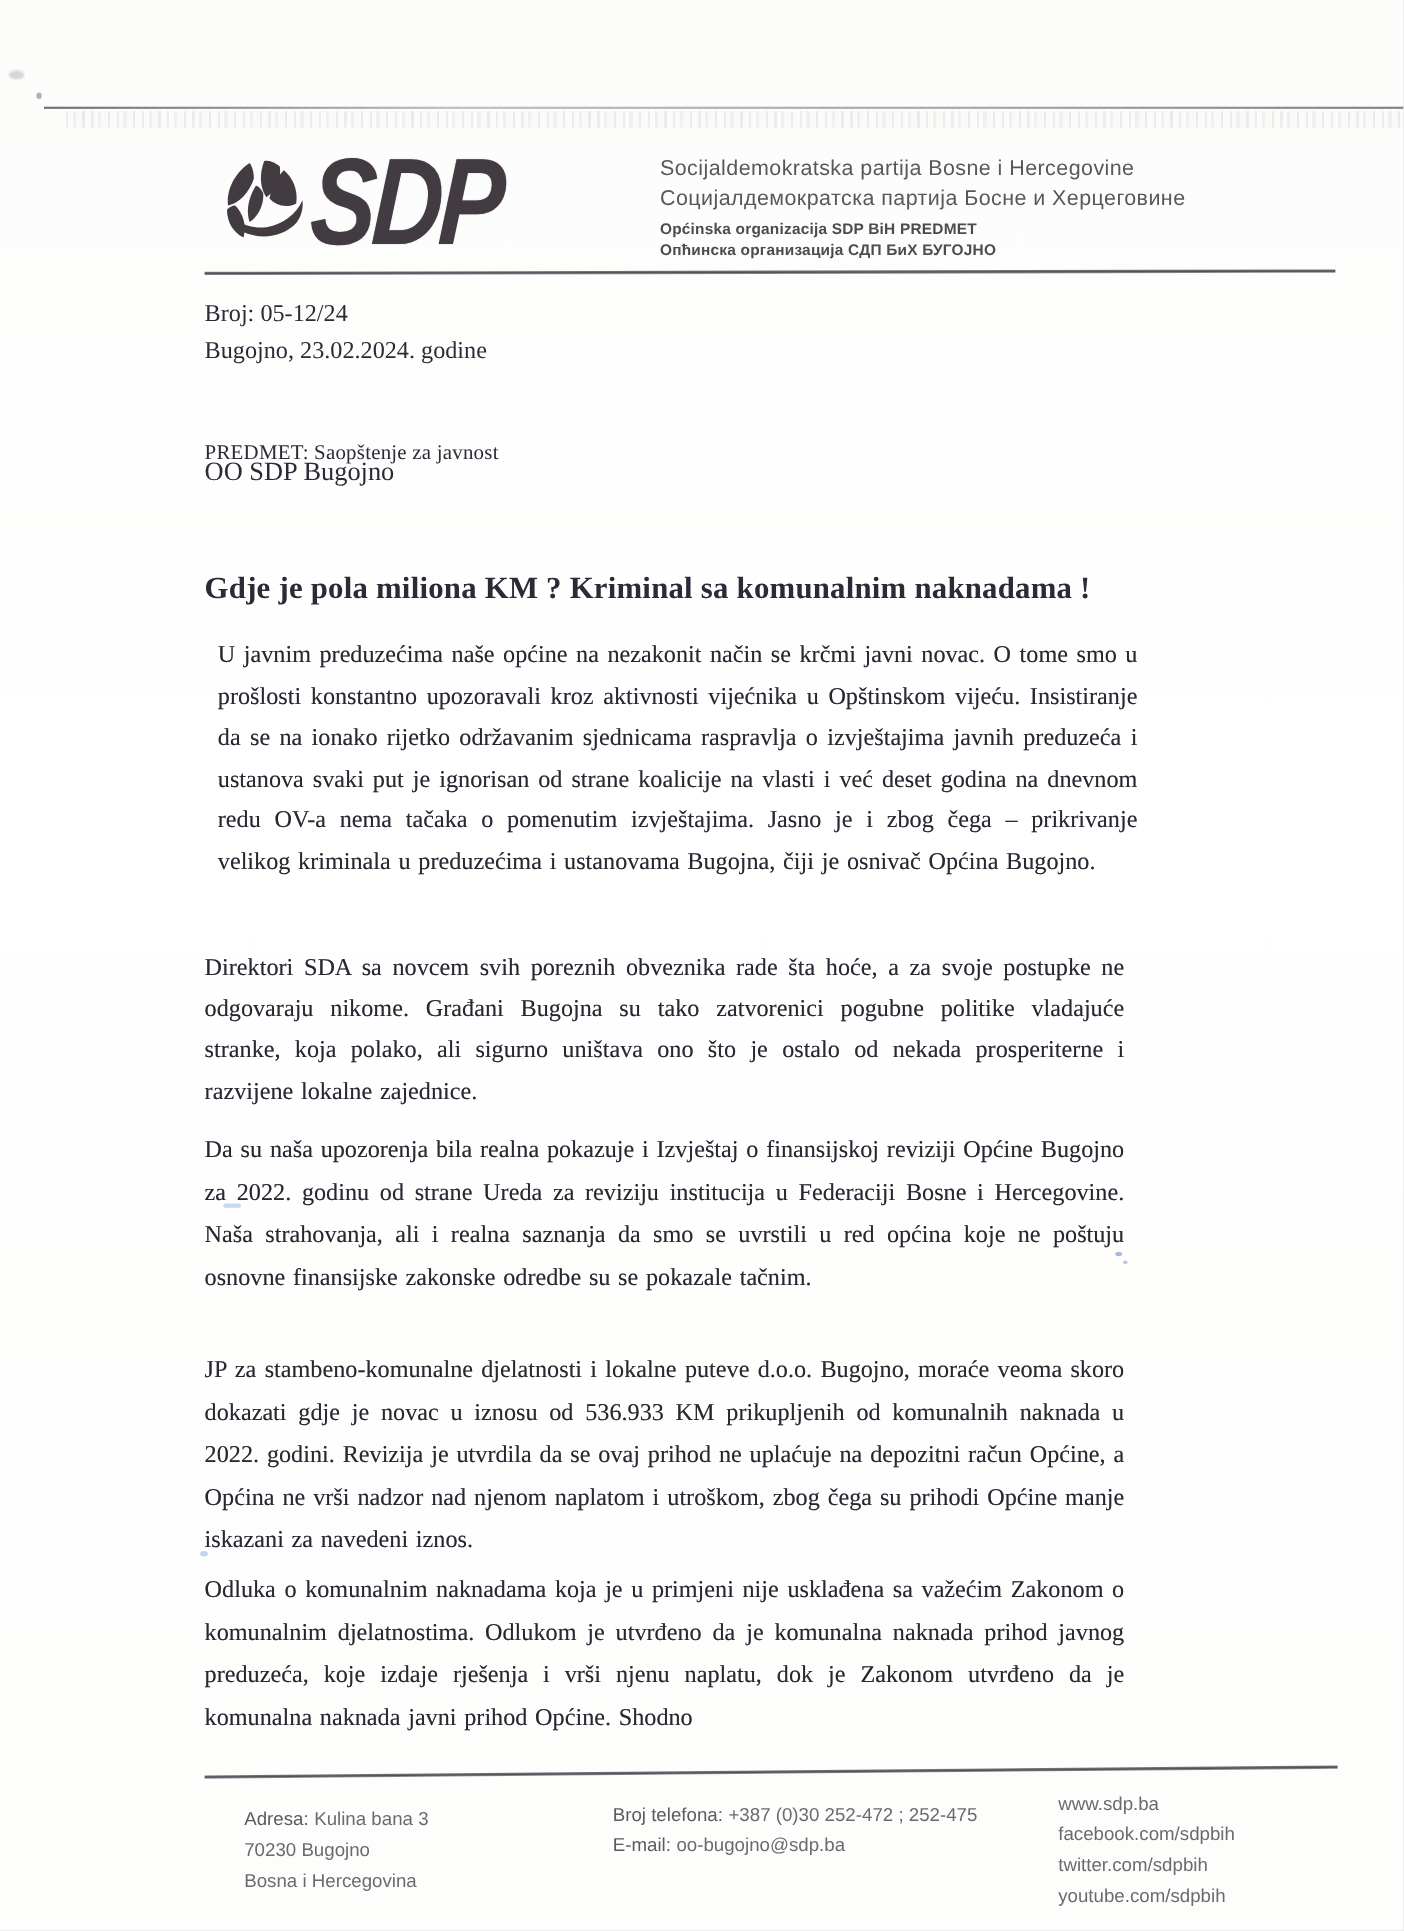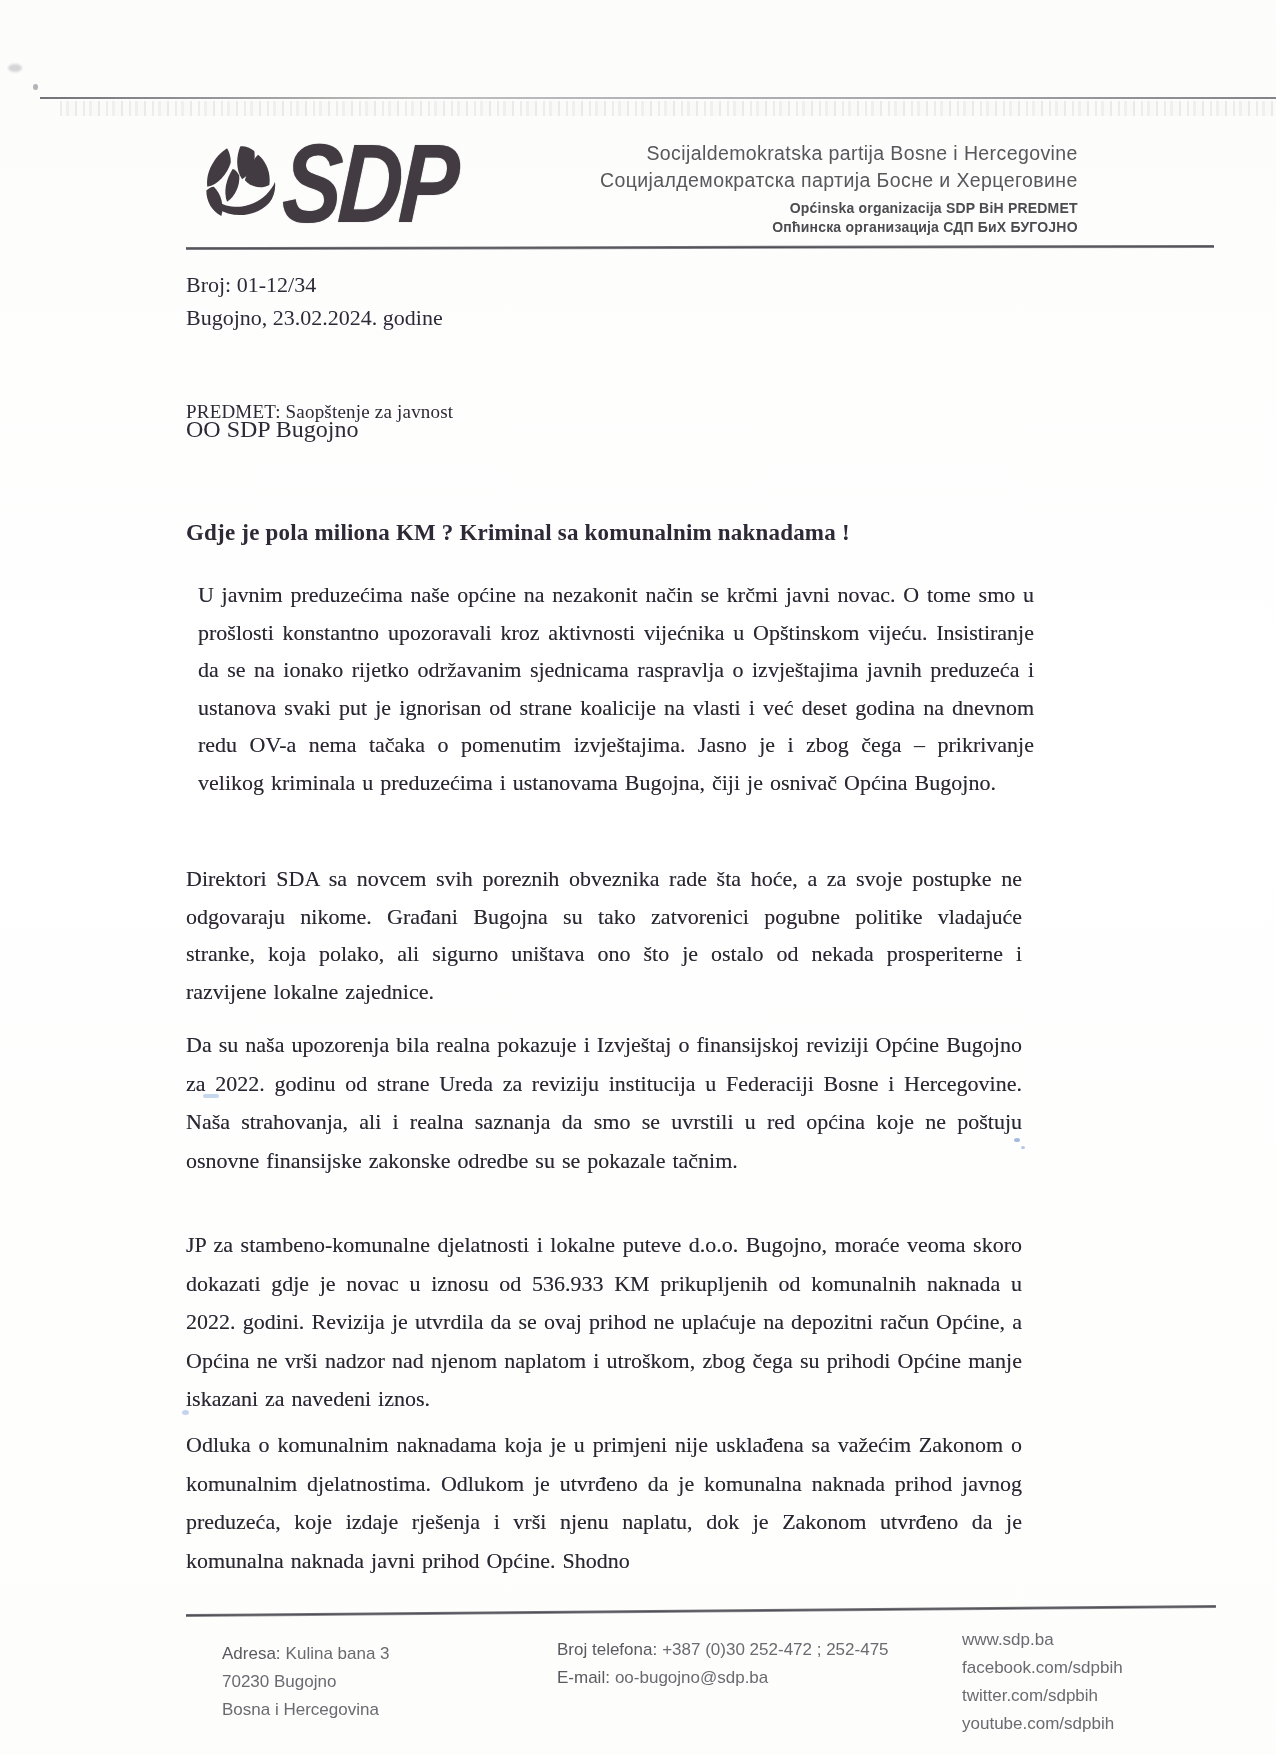--- a/index.html
+++ b/index.html
@@ -24,32 +24,32 @@
   .speck.blue4{left:182px;top:1410px;width:7px;height:5px;background:rgba(110,150,215,.4);filter:blur(.5px);}
   
   .logo-rose{position:absolute;left:196px;top:136px;width:94px;height:96px;}
   .logo-sdp{
     position:absolute;left:286px;top:128px;
     font-family:"Liberation Sans",sans-serif;font-weight:bold;font-style:italic;
     font-size:112px;line-height:1;letter-spacing:-5px;color:#423b41;
     transform:scaleX(.80) skewX(-4deg);transform-origin:left top;
     text-shadow:0 0 1px rgba(60,54,62,.6);
   }
-  .hdr-org{position:absolute;left:600px;top:140px;font-family:"Liberation Sans",sans-serif;text-align:right;}
+  .hdr-org{position:absolute;left:600px;top:140px;font-family:"Liberation Sans",sans-serif;}
   .hdr-org .big{font-size:19.5px;line-height:27px;color:#57575c;letter-spacing:.4px;}
   .hdr-org .small{font-size:14px;line-height:19px;font-weight:bold;color:#4b4b50;letter-spacing:.2px;}
   .hdr-org .small.first{margin-top:5px;}
   .rule{position:absolute;height:3px;background:linear-gradient(180deg,#7d7d82,#4f4f55 55%,#9a9aa0);}
   .rule.top{left:186px;top:246px;width:1028px;transform:rotate(-.12deg);}
   .rule.bottom{left:186px;top:1614px;width:1030px;transform:rotate(-.5deg);transform-origin:left center;}
   
   .meta{position:absolute;left:186px;top:268px;font-size:22px;line-height:33px;}
   .predmet{position:absolute;left:186px;top:357px;font-size:19px;font-weight:normal;letter-spacing:.2px;margin-top:44px;}
   .sender{position:absolute;left:186px;top:416px;font-size:24px;}
-  .doc-title{position:absolute;left:186px;top:520px;font-size:23px;font-weight:bold;letter-spacing:.2px;}
+  .doc-title{position:absolute;left:186px;top:520px;font-size:28px;font-weight:bold;letter-spacing:.2px;}
   .para{position:absolute;left:186px;width:836px;margin:0;font-size:22px;line-height:37.6px;
     text-align:justify;word-spacing:1.5px;color:#2b2732;text-shadow:0 0 .5px rgba(46,41,54,.45);}
   .para.p1{top:576px;margin-left:12px;}
   .para.p2{top:860px;}
   .para.p3{top:1026px;line-height:38.6px;}
   .para.p4{top:1226px;line-height:38.6px;}
   .para.p5{top:1426px;line-height:38.6px;}
   
   .footer-col{position:absolute;font-family:"Liberation Sans",sans-serif;font-size:17px;line-height:28px;color:#6a6a70;}
   .footer-col .lbl{font-weight:normal;color:#5a5a60;margin-right:5px;}
@@ -86,21 +86,21 @@
   <div class="hdr-org">
     <div class="big">Socijaldemokratska partija Bosne i Hercegovine</div>
     <div class="big">Социјалдемократска партија Босне и Херцеговине</div>
     <div class="small first">Općinska organizacija SDP BiH PREDMET</div>
     <div class="small">Опћинска организација СДП БиХ БУГОЈНО</div>
   </div>
 
   <div class="rule top"></div>
 
   <div class="meta">
-    <div>Broj: 01-12/34</div>
+    <div>Broj: 05-12/24</div>
     <div>Bugojno, 23.02.2024. godine</div>
   </div>
   <div class="predmet">PREDMET: Saopštenje za javnost</div>
   <div class="sender">OO SDP Bugojno</div>
 
   <div class="doc-title">Gdje je pola miliona KM ? Kriminal sa komunalnim naknadama !</div>
   <p class="para p1">U javnim preduzećima naše općine na nezakonit način se krčmi javni novac. O tome smo u prošlosti konstantno upozoravali kroz aktivnosti vijećnika u Opštinskom vijeću. Insistiranje da se na ionako rijetko održavanim sjednicama raspravlja o izvještajima javnih preduzeća i ustanova svaki put je ignorisan od strane koalicije na vlasti i već deset godina na dnevnom redu OV-a nema tačaka o pomenutim izvještajima. Jasno je i zbog čega – prikrivanje velikog kriminala u preduzećima i ustanovama Bugojna, čiji je osnivač Općina Bugojno.</p>
   <p class="para p2">Direktori SDA sa novcem svih poreznih obveznika rade šta hoće, a za svoje postupke ne odgovaraju nikome. Građani Bugojna su tako zatvorenici pogubne politike vladajuće stranke, koja polako, ali sigurno uništava ono što je ostalo od nekada prosperiterne i razvijene lokalne zajednice.</p>
   <p class="para p3">Da su naša upozorenja bila realna pokazuje i Izvještaj o finansijskoj reviziji Općine Bugojno za 2022. godinu od strane Ureda za reviziju institucija u Federaciji Bosne i Hercegovine. Naša strahovanja, ali i realna saznanja da smo se uvrstili u red općina koje ne poštuju osnovne finansijske zakonske odredbe su se pokazale tačnim.</p>
   <p class="para p4">JP za stambeno-komunalne djelatnosti i lokalne puteve d.o.o. Bugojno, moraće veoma skoro dokazati gdje je novac u iznosu od 536.933 KM prikupljenih od komunalnih naknada u 2022. godini. Revizija je utvrdila da se ovaj prihod ne uplaćuje na depozitni račun Općine, a Općina ne vrši nadzor nad njenom naplatom i utroškom, zbog čega su prihodi Općine manje iskazani za navedeni iznos.</p>

